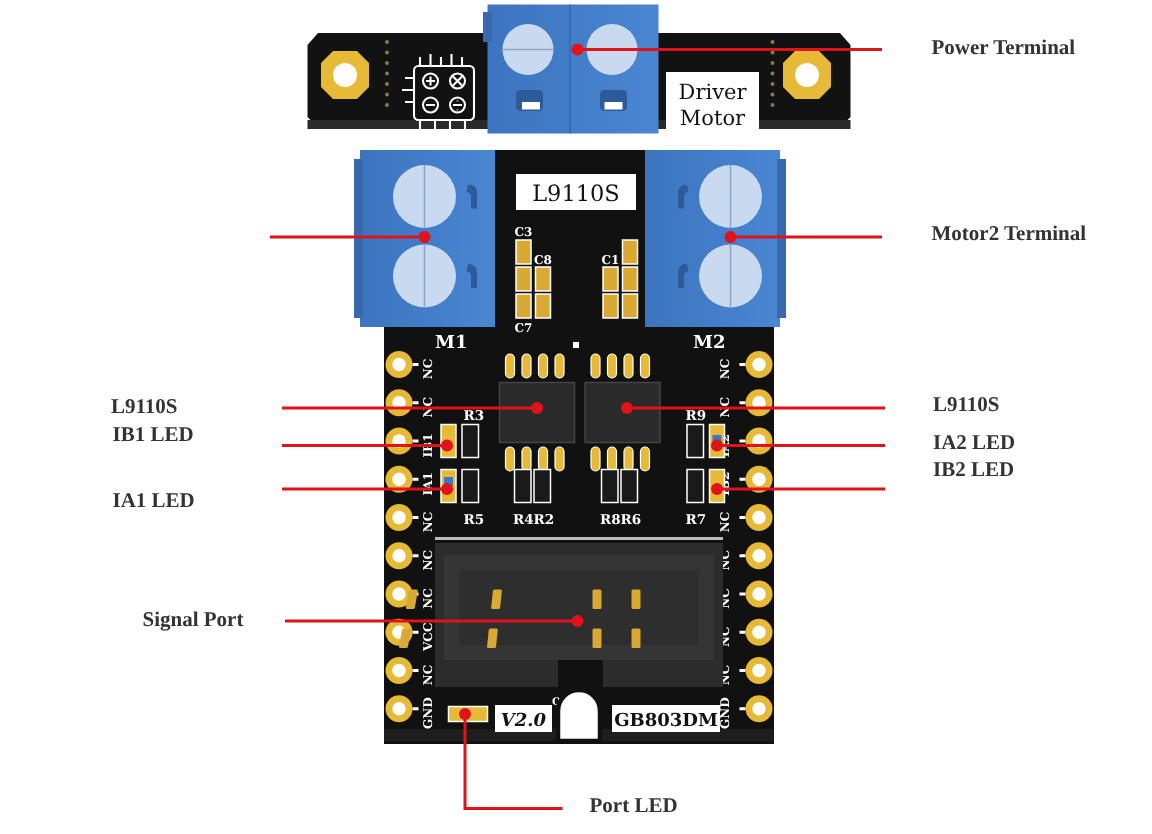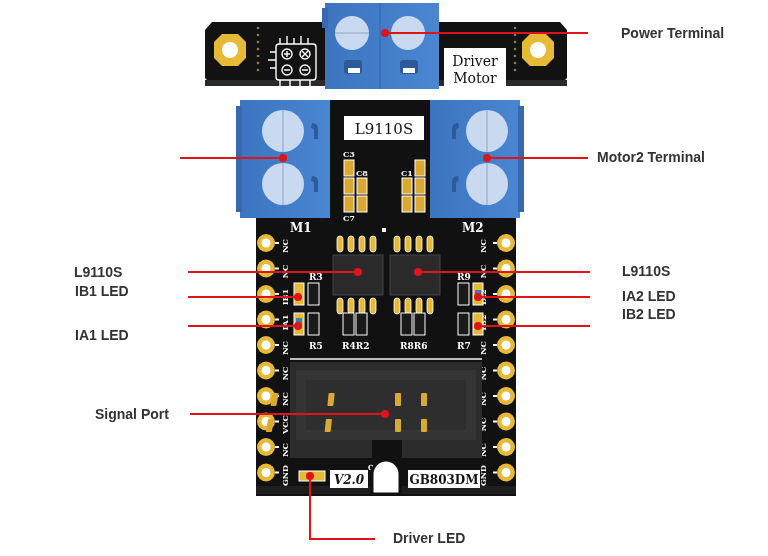--- a/index.html
+++ b/index.html
@@ -1,18 +1,18 @@
 <!DOCTYPE html>
 <html><head>
 <meta charset="utf-8">
 <style>
   html,body{margin:0;padding:0;background:#ffffff;}
   body{width:768px;height:556px;position:relative;overflow:hidden;font-family:"DejaVu Serif",serif;}
   #stage{position:absolute;left:0;top:0;width:768px;height:556px;}
-  .lbl{position:absolute;font-family:Liberation Sans, sans-serif;font-weight:bold;font-size:14px;color:#333333;white-space:nowrap;line-height:1;}
+  .lbl{position:absolute;font-family:Liberation Serif, serif;font-weight:bold;font-size:14px;color:#333333;white-space:nowrap;line-height:1;}
   svg text{font-family:"DejaVu Serif","Liberation Serif",serif;}
   .silk{font-family:"DejaVu Serif","Liberation Serif",serif;font-weight:bold;fill:#ffffff;}
 </style>
 </head>
 <body>
 
 <div id="stage">
 <svg width="768" height="556" viewBox="0 0 768 556">
   <defs>
     <linearGradient id="blueG" x1="0" y1="0" x2="1" y2="0">
@@ -380,22 +380,22 @@
         <circle cx="298" cy="326" r="4"></circle>
     <circle cx="478" cy="297" r="4"></circle>
         <circle cx="478" cy="326" r="4"></circle>
     <circle cx="385" cy="414" r="4"></circle>
         <circle cx="310" cy="476" r="4"></circle>
   </g>
 </svg>
 
 
 <div class="lbl" style="left:621px;top:26px;">Power Terminal</div>
-<div class="lbl" style="left:597px;top:150px;text-align:center;">Motor2 Terminal</div>
+<div class="lbl" style="left:621px;top:150px;text-align:center;">Motor2 Terminal</div>
 <div class="lbl" style="left:74px;top:265px;">L9110S</div>
 <div class="lbl" style="left:75px;top:284px;">IB1 LED</div>
 <div class="lbl" style="left:75px;top:328px;">IA1 LED</div>
 <div class="lbl" style="left:622px;top:264px;">L9110S</div>
 <div class="lbl" style="left:622px;top:289px;">IA2 LED</div>
 <div class="lbl" style="left:622px;top:307px;">IB2 LED</div>
 <div class="lbl" style="left:75px;top:407px;margin-left:20px;">Signal Port</div>
-<div class="lbl" style="left:393px;top:531px;">Driver LED</div>
+<div class="lbl" style="left:393px;top:531px;">Port LED</div>
 </div>
 
 </body></html>

